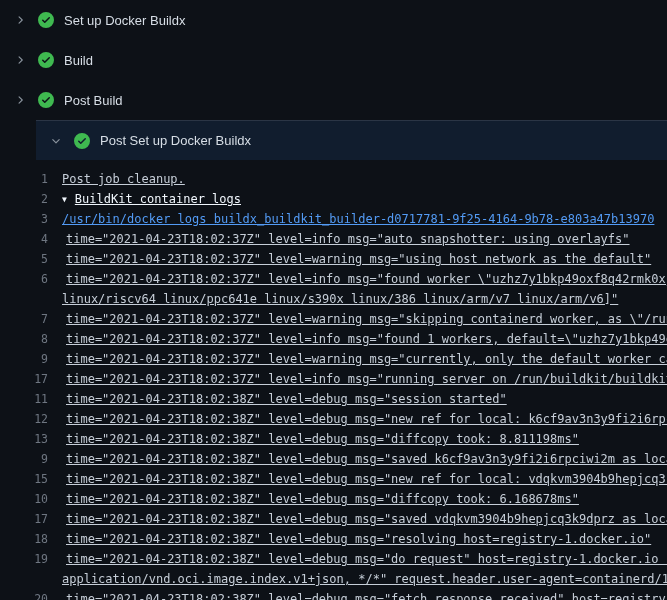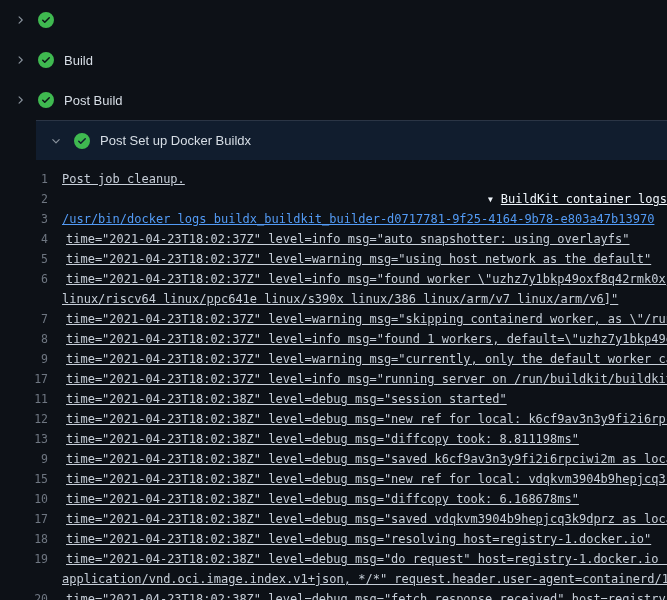--- a/index.html
+++ b/index.html
@@ -52,21 +52,21 @@
     font-size: 11.5px;
     cursor: pointer;
   }
   .lt {
     margin-left: 14px;
     flex: 1;
     overflow: hidden;
     color: #c6ced8;
     text-decoration: underline;
   }
-  .log-row.group .lt { color: #f0f6fc; text-align: right; }
+  .log-row.group .lt { color: #f0f6fc; }
   .log-row.command .lt { color: #539bf5; text-decoration: underline; cursor: pointer; }
   .arrow {
     display: inline-block;
     font-size: 8px;
     margin-right: 8px;
     vertical-align: 1px;
     color: #f0f6fc;
   }
 </style>
 </head>
@@ -78,20 +78,21 @@
     <span class="chev">
       <svg width="12" height="12" viewBox="0 0 16 16" fill="currentColor">
           <path d="M6.22 3.22a.75.75 0 0 1 1.06 0l4.25 4.25a.75.75 0 0 1 0 1.06l-4.25 4.25a.751.751 0 0 1-1.042-.018.751.751 0 0 1-.018-1.042L9.94 8 6.22 4.28a.75.75 0 0 1 0-1.06Z"></path>
         </svg>
     </span>
     <span class="check">
       <svg width="16" height="16" viewBox="0 0 16 16" fill="#3fb950">
           <path d="M8 16A8 8 0 1 1 8 0a8 8 0 0 1 0 16Zm3.78-9.72a.751.751 0 0 0-.018-1.042.751.751 0 0 0-1.042-.018L6.75 9.19 5.28 7.72a.751.751 0 0 0-1.042.018.751.751 0 0 0-.018 1.042l2 2a.75.75 0 0 0 1.06 0Z"></path>
         </svg>
     </span>
+    <span class="step-label">Set up Docker Buildx</span>
   </div>
 
   <div class="step-row">
     <span class="chev">
       <svg width="12" height="12" viewBox="0 0 16 16" fill="currentColor">
           <path d="M6.22 3.22a.75.75 0 0 1 1.06 0l4.25 4.25a.75.75 0 0 1 0 1.06l-4.25 4.25a.751.751 0 0 1-1.042-.018.751.751 0 0 1-.018-1.042L9.94 8 6.22 4.28a.75.75 0 0 1 0-1.06Z"></path>
         </svg>
     </span>
     <span class="check">
       <svg width="16" height="16" viewBox="0 0 16 16" fill="#3fb950">

